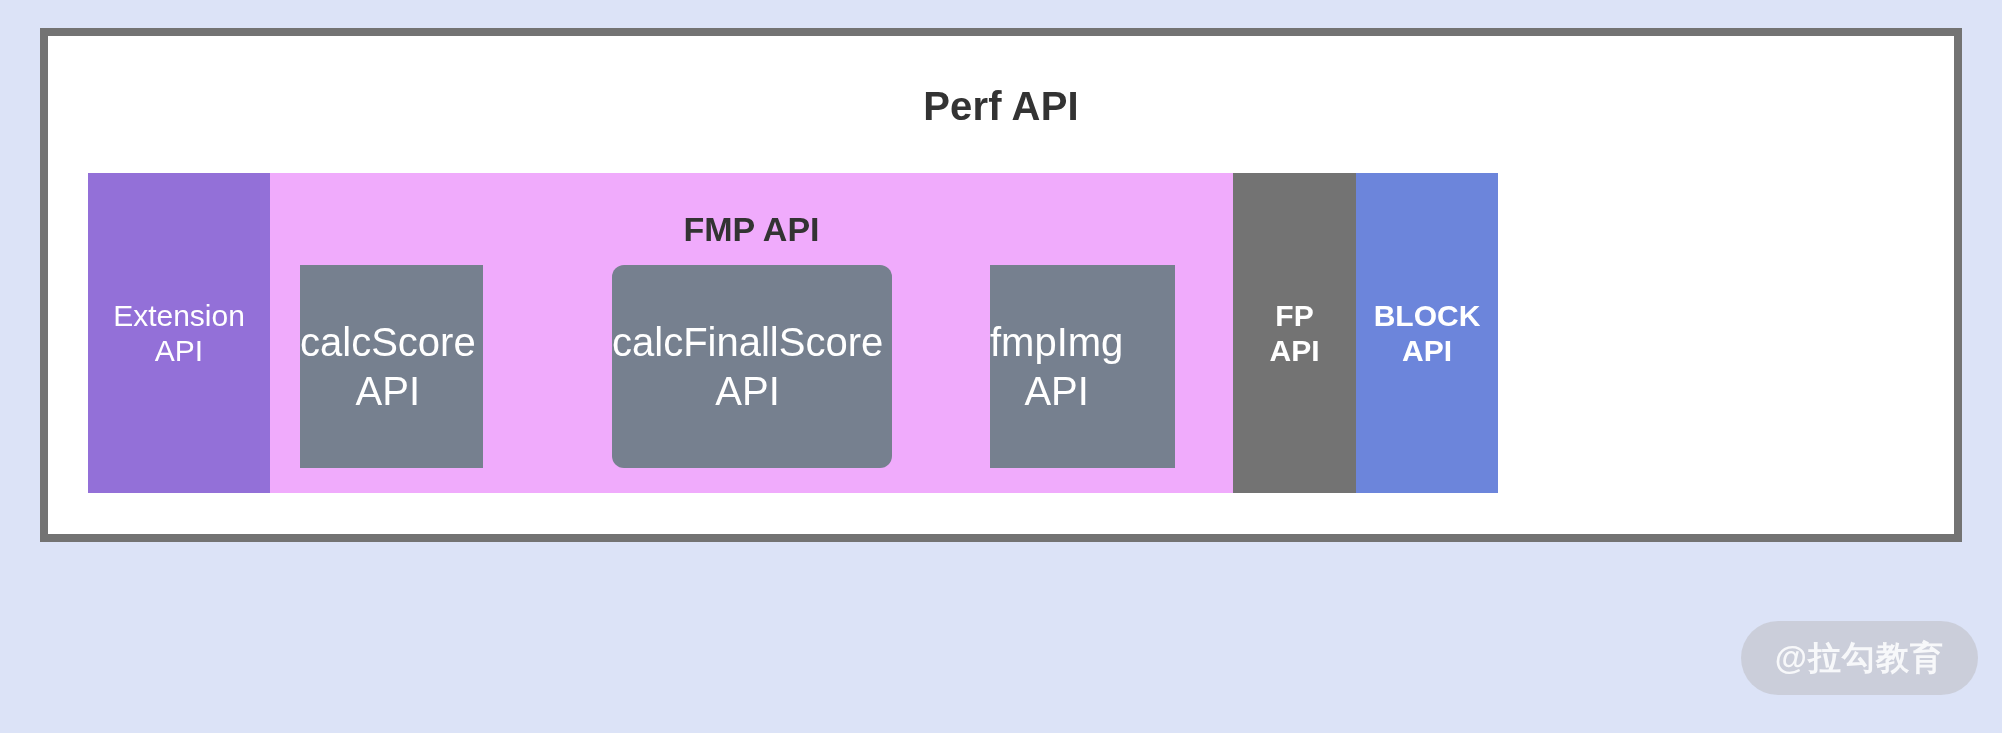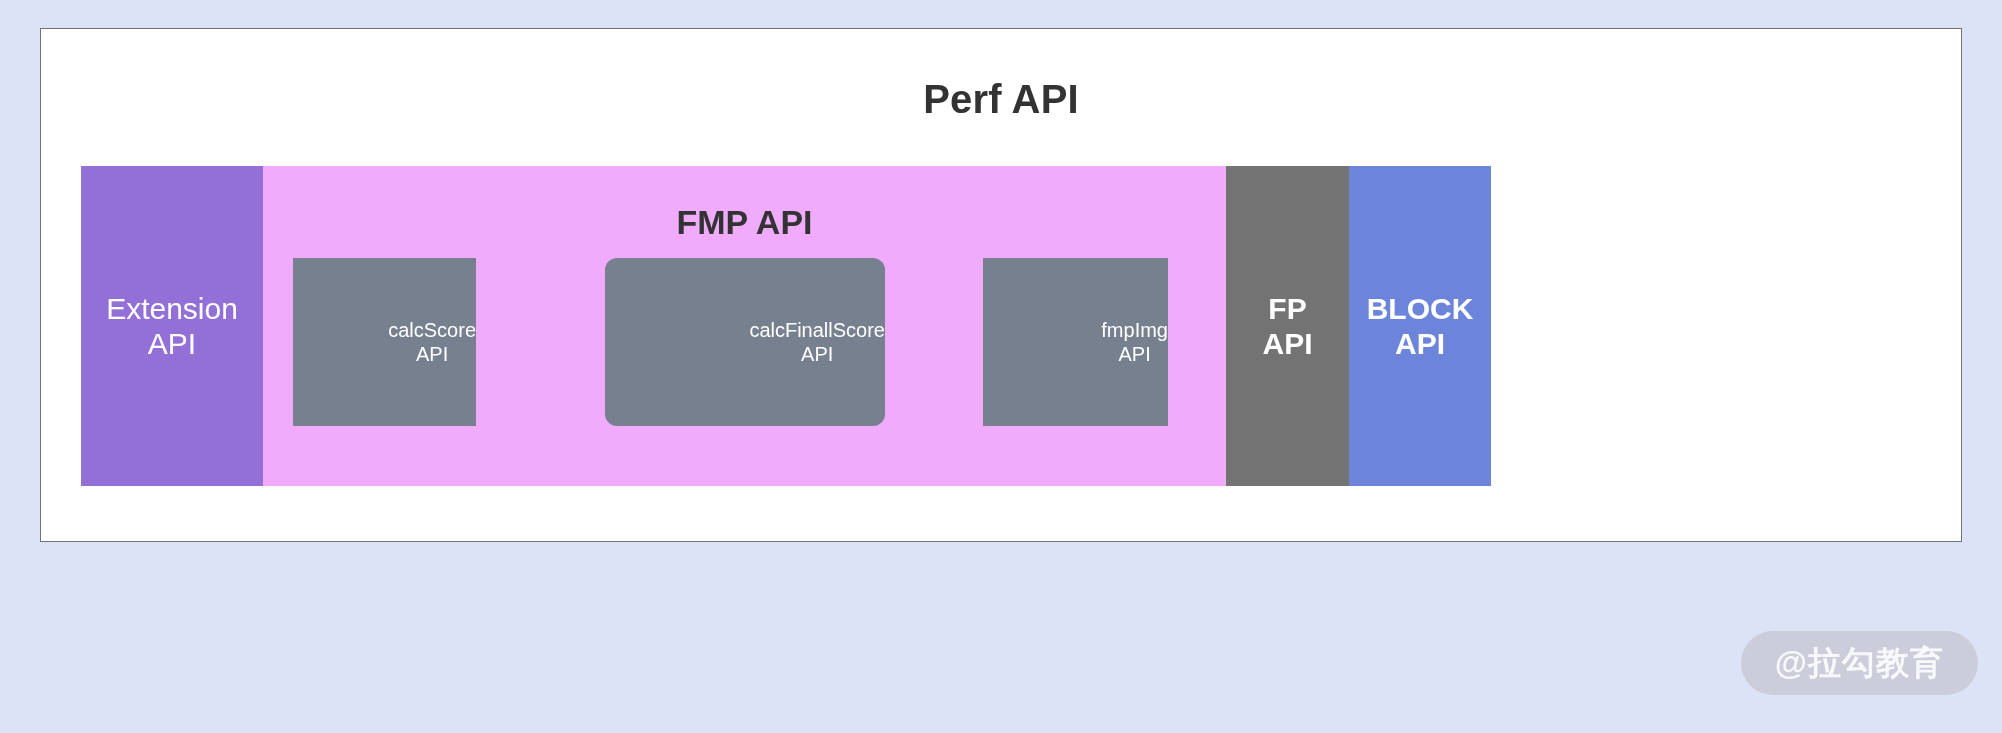--- a/index.html
+++ b/index.html
@@ -18,21 +18,21 @@
 
   
   .frame {
     position: absolute;
     left: 40px;
     top: 28px;
     width: 1922px;
     height: 514px;
     box-sizing: border-box;
     background: #ffffff;
-    border: 1px solid #737373;
+    border: 8px solid #737373;
   }
 
   
   .perf-title {
     position: absolute;
     left: 0;
     top: 48px;
     width: 100%;
     text-align: center;
     font-size: 40px;
@@ -103,27 +103,27 @@
     left: 0;
     top: 92px;
     width: 100%;
     height: 203px;
   }
 
   
   .subbox {
     position: absolute;
     top: 0;
-    height: 168px;
+    height: 203px;
     background: #76808f;
     display: flex;
     align-items: center;
-    justify-content: flex-end;
+    justify-content: flex-start;
     color: #ffffff;
-    font-size: 20px;
+    font-size: 40px;
     font-weight: normal;
     text-align: center;
     line-height: 1.22;
   }
   .subbox .label { white-space: pre-line; display: block; }
 
   .subbox-calcscore      { left: 30px;  width: 183px; }
   .subbox-calcfinalscore { left: 342px; width: 280px; border-radius: 12px; }
   .subbox-fmpimg         { left: 720px; width: 185px; }
 
@@ -136,21 +136,21 @@
   .block-blockapi {
     width: 142px;
     background: #6c85db;
   }
 
   
   .watermark {
     position: absolute;
     right: 24px;
     bottom: 38px;
-    height: 64px;
+    height: 74px;
     padding: 0 34px;
     border-radius: 38px;
     background: rgba(190,190,195,0.55);
     display: flex;
     align-items: center;
     justify-content: center;
     color: rgba(255,255,255,0.85);
     font-size: 33px;
     font-weight: bold;
     letter-spacing: 1px;

